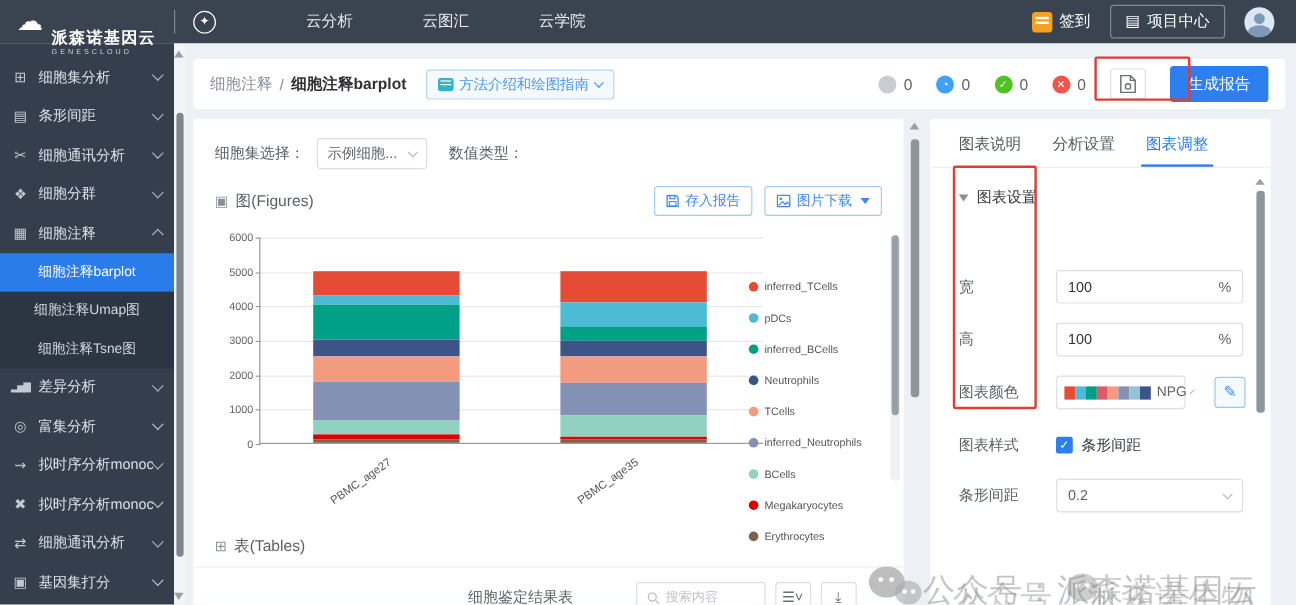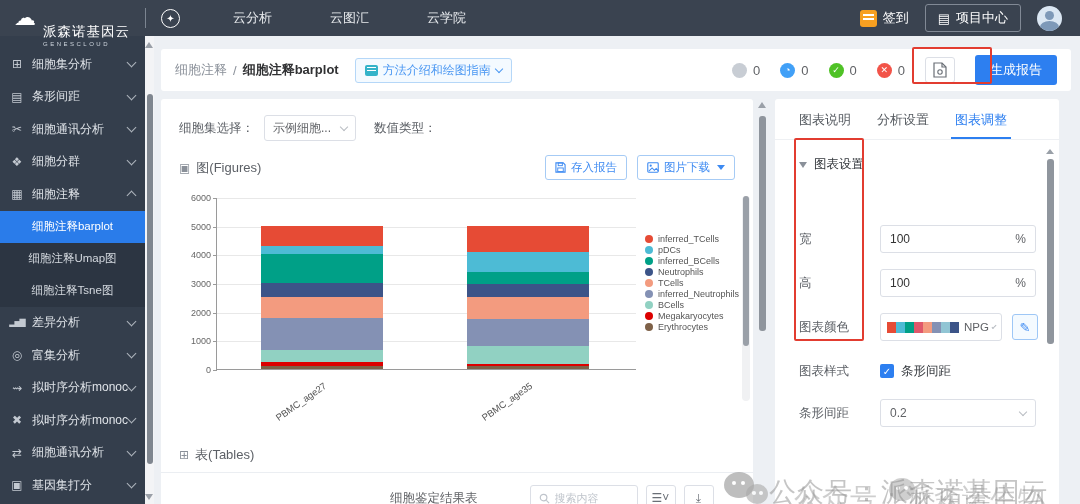--- a/index.html
+++ b/index.html
@@ -4,25 +4,25 @@
 <style>
   * { margin:0; padding:0; box-sizing:border-box; }
   html,body { width:1080px; height:504px; overflow:hidden; font-family:"Liberation Sans","DejaVu Sans",sans-serif; }
   .app { position:relative; width:1080px; height:504px; background:#e9ecf1; overflow:hidden; }
 
   
   .navbar { position:absolute; left:0; top:0; width:1080px; height:36px; background:#3a4350; display:flex; align-items:center; color:#fff; z-index:30; }
   .brand { display:flex; align-items:center; gap:7px; padding-left:14px; min-width:205px; }
   .cloud-glyph { font-size:22px; line-height:1; color:#fff; }
   .brand-text { display:flex; flex-direction:column; line-height:1; }
-  .brand-name { font-size:13.5px; font-weight:normal; letter-spacing:1px;margin-top:36px; }
+  .brand-name { font-size:13.5px; font-weight:bold; letter-spacing:1px;margin-top:36px; }
   .brand-sub { font-size:6px; letter-spacing:2.5px; color:#cfd6de; margin-top:2px; }
   .brand-sep { width:1px; height:20px; background:#7c8591; margin:0 8px; }
   .globe-icon { width:19px; height:19px; border:1.5px solid #fff; border-radius:50%; display:flex; align-items:center; justify-content:center; font-size:10px; }
-  .nav-menu { display:flex; gap:58px; margin-left:28px; flex:1;font-family:Liberation Mono, monospace; }
+  .nav-menu { display:flex; gap:58px; margin-left:50px; flex:1;font-family:Liberation Mono, monospace; }
   .nav-item { font-size:13px; color:#e8ebee; cursor:pointer; }
   .nav-right { display:flex; align-items:center; gap:16px; padding-right:18px; }
   .checkin { display:flex; align-items:center; gap:6px; font-size:13px; }
   .checkin-icon { width:17px; height:17px; border-radius:3px; background:#f7a021; position:relative; }
   .checkin-icon::before { content:""; position:absolute; left:3px; right:3px; top:4px; height:2px; background:#fff; box-shadow:0 4px 0 #fff; }
   .project-btn { display:flex; align-items:center; gap:6px; border:1px solid #818995; border-radius:3px; padding:4px 12px; font-size:13px; cursor:pointer; }
   .avatar { width:25px; height:25px; border-radius:50%; background:#dbe7f3; position:relative; overflow:hidden; }
   .avatar::before { content:""; position:absolute; left:8px; top:5px; width:9px; height:9px; border-radius:50%; background:#7e99b8; }
   .avatar::after { content:""; position:absolute; left:3px; top:15px; width:19px; height:12px; border-radius:50% 50% 0 0; background:#7e99b8; }
 
@@ -78,21 +78,21 @@
 
   
   .chart-region { position:relative; height:252px; margin-top:6px; }
   .plot { position:absolute; left:55px; top:12px; width:420px; height:172px; border-left:1px solid #9a9a9a; border-bottom:1px solid #9a9a9a; }
   .gridline { position:absolute; left:0; right:0; height:1px; background:#e8e8e8; }
   .ytick { position:absolute; right:calc(100% + 6px); transform:translateY(-50%); font-size:9px; color:#666; white-space:nowrap; }
   .ytickmark { position:absolute; right:100%; width:4px; height:1px; background:#9a9a9a; }
   .bar { position:absolute; bottom:0; display:flex; flex-direction:column; }
   .bar-seg { width:100%; }
   .xlab { position:absolute; font-size:9.5px; color:#555; transform-origin:100% 0; transform:translateX(-100%) rotate(-35deg); white-space:nowrap; }
-  .legend { position:absolute; left:484px; top:48px; display:flex; flex-direction:column; gap:1px; }
+  .legend { position:absolute; left:463px; top:48px; display:flex; flex-direction:column; gap:16px; }
   .legend-item { display:flex; align-items:center; gap:5px; font-size:9px; color:#555; white-space:nowrap; }
   .legend-dot { width:8px; height:8px; border-radius:50%; flex:none; }
   .inner-scroll { position:absolute; right:3px; top:10px; width:8px; height:205px; background:#f0f1f3; border-radius:4px; }
   .inner-scroll .thumb { position:absolute; left:1px; top:0; width:6px; height:150px; background:#9aa0a8; border-radius:3px; }
 
   
   .tables-head { display:flex; align-items:center; gap:6px; font-size:13px; color:#5c6066; padding:8px 18px 8px 18px; border-bottom:1px solid #ebeef2; }
   .table-toolbar { display:flex; align-items:center; padding:12px 14px 0 14px; }
   .table-name { font-size:12.5px; color:#606266; margin-left:215px; }
   .search-box { margin-left:52px; display:flex; align-items:center; gap:5px; border:1px solid #dcdfe6; border-radius:3px; height:26px; padding:0 8px; width:108px; background:#fff; }
@@ -111,21 +111,21 @@
   .rc-tab { font-size:13px; color:#54595f; padding-bottom:10px; cursor:pointer; position:relative; }
   .rc-tab.active { color:#2d7ff0; }
   .rc-tab.active::after { content:""; position:absolute; left:-4px; right:-4px; bottom:0; height:2px; background:#2d7ff0; }
   .rc-section { display:flex; align-items:center; gap:7px; padding:16px 0 0 24px; font-size:12.5px; color:#33373c; }
   .tri-down { width:0; height:0; border-left:4.5px solid transparent; border-right:4.5px solid transparent; border-top:6px solid #8a9099; }
   .form-row { position:absolute; left:0; width:100%; display:flex; align-items:center; }
   .form-label { position:absolute; left:24px; font-size:12.5px; color:#5c6066; }
   .pct-input { position:absolute; left:105px; width:156px; height:28px; border:1px solid #dcdfe6; border-radius:3px; display:flex; align-items:center; padding:0 9px; }
   .pct-input input { border:none; outline:none; flex:1; font-size:12px; color:#333; width:90px; font-family:inherit; }
   .pct-suffix { font-size:12px; color:#606266; }
-  .palette-select { position:absolute; left:105px; width:122px; height:28px; border:1px solid #dcdfe6; border-radius:3px; display:flex; align-items:center; padding:0 6px; gap:1px; cursor:pointer; }
+  .palette-select { position:absolute; left:105px; width:108px; height:28px; border:1px solid #dcdfe6; border-radius:3px; display:flex; align-items:center; padding:0 6px; gap:1px; cursor:pointer; }
   .swatch { width:9px; height:11px; }
   .palette-name { font-size:11.5px; color:#606266; margin-left:4px; }
   .palette-select .chev2 { width:5px; height:5px; border-right:1.2px solid #b8bcc2; border-bottom:1.2px solid #b8bcc2; transform:rotate(45deg); margin-left:3px; margin-top:-2px; }
   .edit-btn { position:absolute; left:237px; width:26px; height:26px; border:1px solid #9ec7f6; border-radius:3px; background:#f4faff; color:#3d8af2; display:flex; align-items:center; justify-content:center; font-size:13px; cursor:pointer; }
   .checkbox-row { position:absolute; left:105px; display:flex; align-items:center; gap:7px; }
   .checkbox { width:14px; height:14px; background:#2d7ff0; border-radius:2px; color:#fff; font-size:10px; display:flex; align-items:center; justify-content:center; }
   .cb-label { font-size:12.5px; color:#33373c; }
   .spacing-select { position:absolute; left:105px; width:156px; height:28px; border:1px solid #dcdfe6; border-radius:3px; display:flex; align-items:center; justify-content:space-between; padding:0 9px; font-size:12px; color:#606266; cursor:pointer; }
   .spacing-select .chev2 { width:6px; height:6px; border-right:1.3px solid #b8bcc2; border-bottom:1.3px solid #b8bcc2; transform:rotate(45deg); margin-top:-3px; }
   .rc-scroll { position:absolute; right:5px; top:50px; width:8px; height:330px; }

